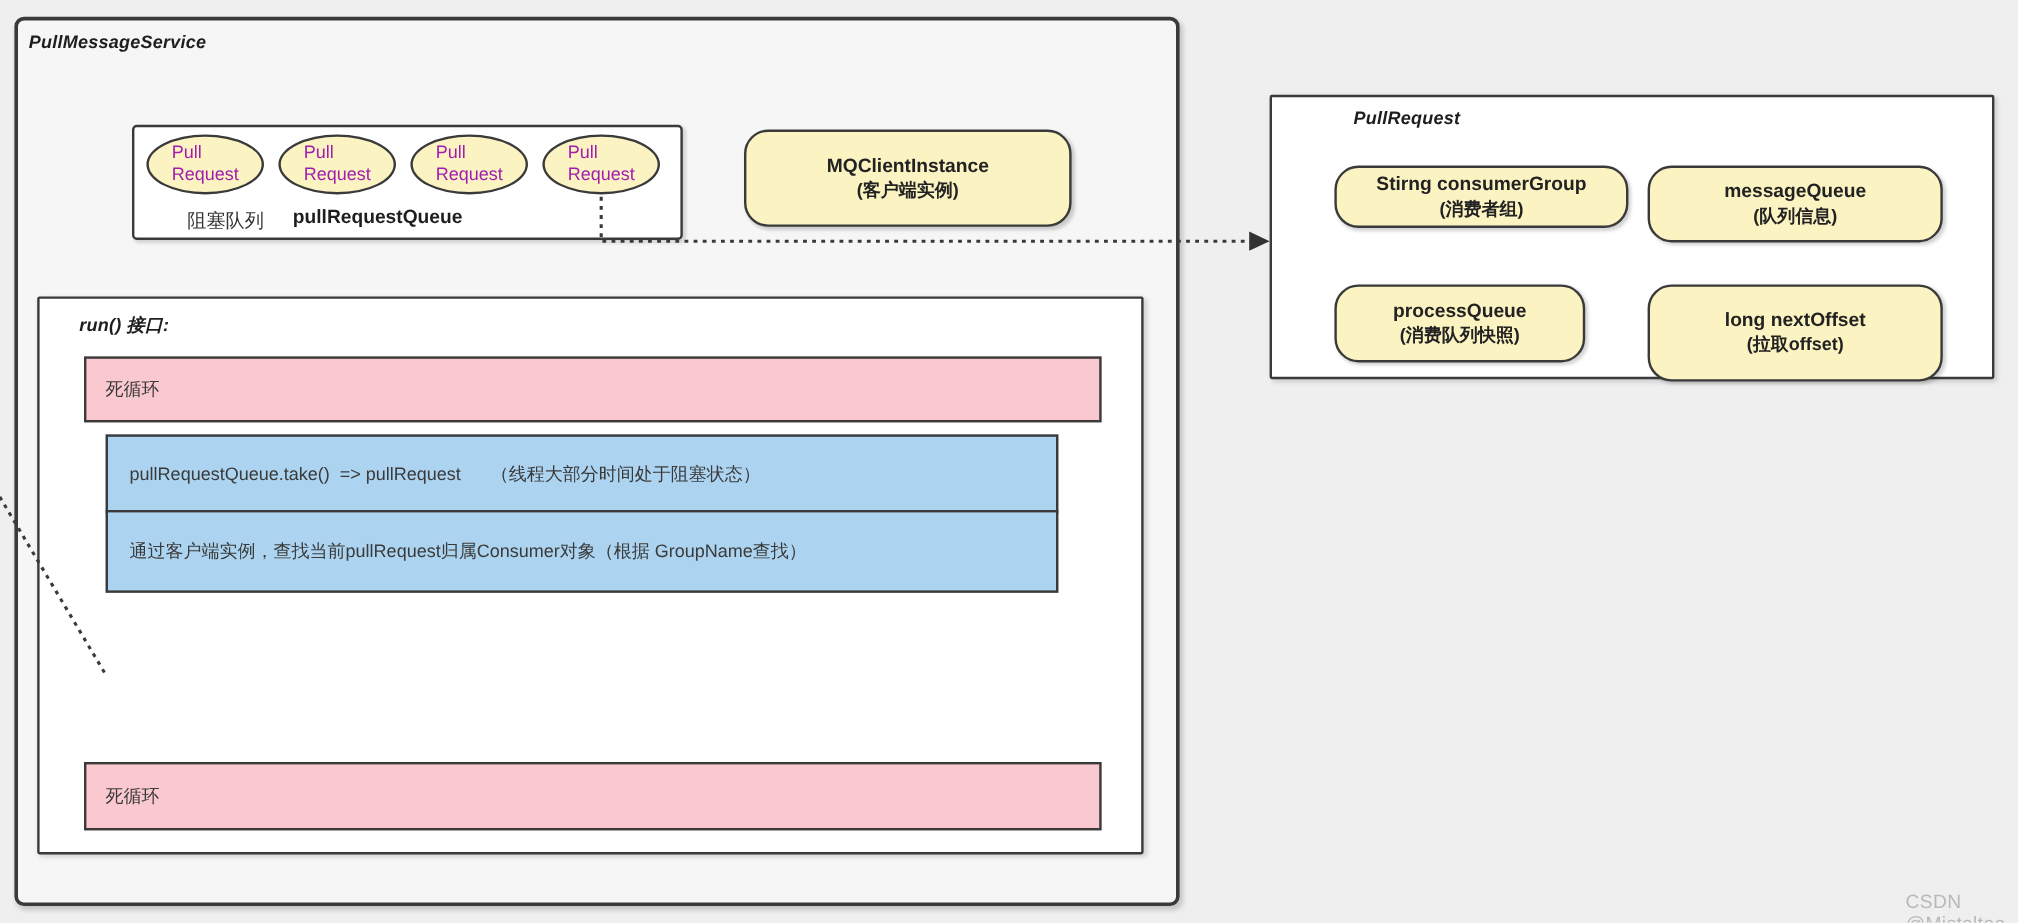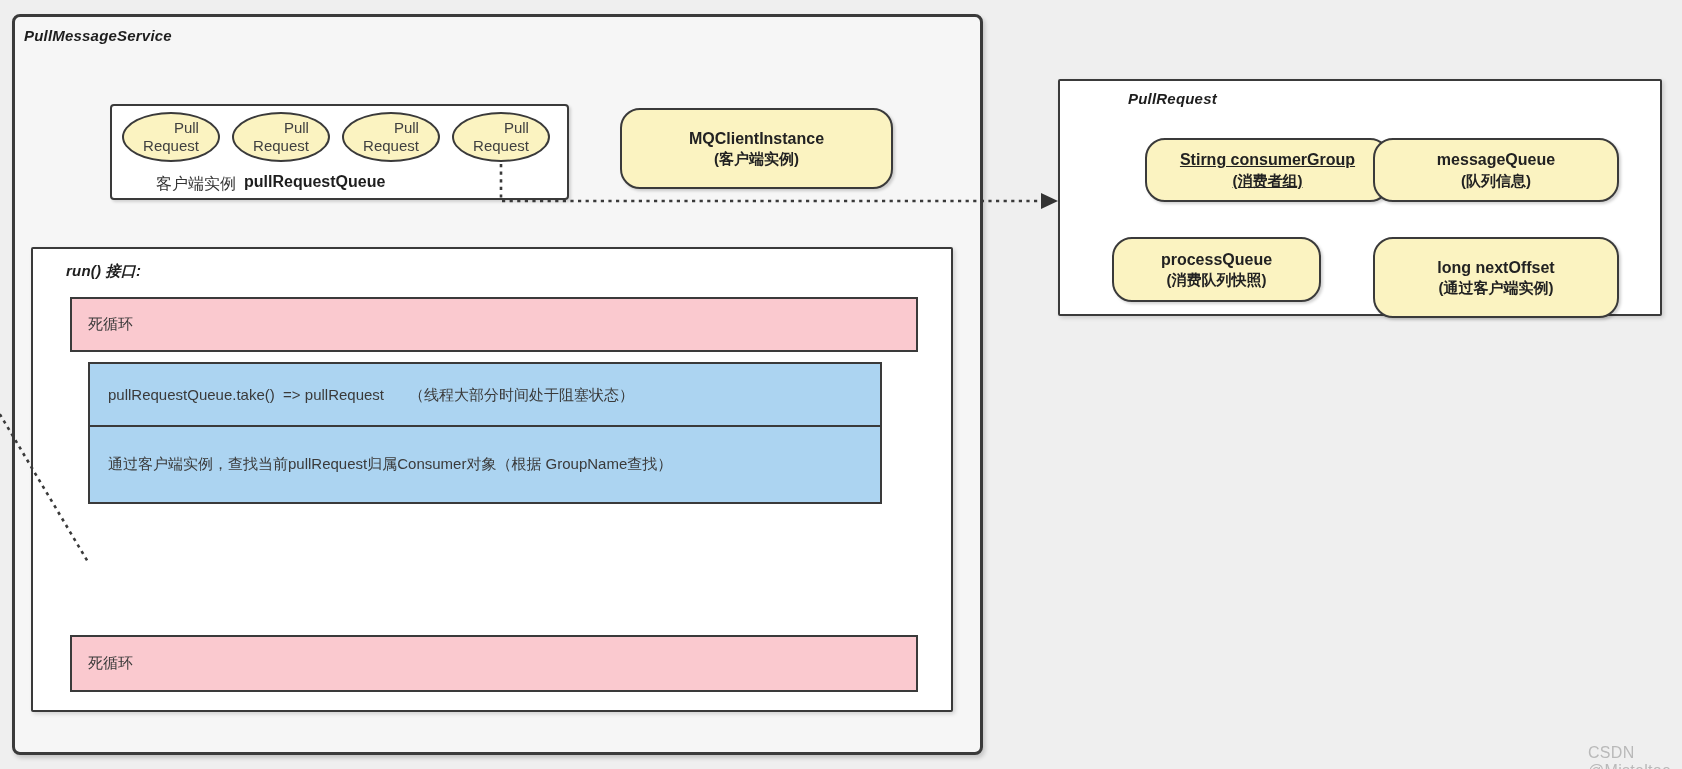--- a/index.html
+++ b/index.html
@@ -38,22 +38,22 @@
     background:var(--white);
     border:2.5px solid var(--border);
     border-radius:4px;
     box-shadow:2px 2px 3px rgba(0,0,0,.15);
   }
   .ellipse{
     top:112px;width:98px;height:50px;
     background:var(--yellow);
     border:2.5px solid var(--border);
     border-radius:50%;
-    display:flex;align-items:center;justify-content:center;text-align:right;
-    font-size:15px;line-height:1.22;color:#404040;
+    display:flex;align-items:center;justify-content:center;text-align:left;
+    font-size:15px;line-height:1.22;color:#a21caf;
     white-space:pre-line;
   }
   .queue-sub-label{font-size:16px;color:#333;}
   .queue-name{font-weight:bold;font-size:16px;color:#1e1e1e;}
 
   
   .yellow-node{
     background:var(--yellow);
     border:2.5px solid var(--border);
     border-radius:20px;
@@ -77,34 +77,34 @@
   .step{
     border:2.5px solid var(--border);
     display:flex;align-items:center;
     font-size:15px;color:#3a3a3a;
     white-space:pre-wrap;
   }
   .step.loop{background:var(--pink);padding-left:16px;text-align:right;}
   .step.action{background:var(--blue);padding-left:18px;}
   .step-loop-top   {left:70px;top:297px;width:848px;height:55px;}
   .step-take       {left:88px;top:362px;width:794px;height:66px;}
-  .step-find       {left:88px;top:425px;width:794px;height:79px;}
+  .step-find       {left:88px;top:425px;width:794px;height:69px;}
   .step-pull       {left:88px;top:523px;width:795px;height:97px;
                     align-items:flex-start;padding:11px 72px 0 18px;line-height:38px;}
   .step-loop-bottom{left:70px;top:635px;width:848px;height:57px;}
 
   
   .pr-box{
     left:1058px;top:79px;width:604px;height:237px;
     background:var(--white);
     border:2.5px solid var(--border);
     border-radius:2px;
     box-shadow:2px 2px 4px rgba(0,0,0,.15);
   }
-  .pr-field-1{left:1145px;top:138px;width:245px;height:64px;text-decoration:underline;}
+  .pr-field-1{left:1112px;top:138px;width:245px;height:52px;}
   .pr-field-2{left:1373px;top:138px;width:246px;height:64px;}
   .pr-field-3{left:1112px;top:237px;width:209px;height:65px;}
   .pr-field-4{left:1373px;top:237px;width:246px;height:81px;}
 
   .watermark{
     left:1546px;top:744px;font-size:16px;color:var(--wm);
     letter-spacing:.3px;
     margin-left:42px;
   }
 
@@ -122,21 +122,21 @@
 
   <div class="abs ellipse" style="left:122px;">Pull
 Request</div>
   <div class="abs ellipse" style="left:232px;">Pull
 Request</div>
   <div class="abs ellipse" style="left:342px;">Pull
 Request</div>
   <div class="abs ellipse" style="left:452px;">Pull
 Request</div>
 
-  <div class="abs queue-sub-label" style="left:156px;top:174px;">客户端实例</div>
+  <div class="abs queue-sub-label" style="left:156px;top:174px;">阻塞队列</div>
   <div class="abs queue-name" style="left:244px;top:173px;">pullRequestQueue</div>
 
   <div class="abs yellow-node mq-box">
     <span class="l1">MQClientInstance</span>
     <span class="l2">(客户端实例)</span>
   </div>
 
   <div class="abs run-box"></div>
   <div class="abs container-title" style="left:66px;top:262px;">run() 接口:</div>
 
@@ -155,21 +155,21 @@
   <div class="abs yellow-node pr-field-2">
     <span class="l1">messageQueue</span>
     <span class="l2">(队列信息)</span>
   </div>
   <div class="abs yellow-node pr-field-3">
     <span class="l1">processQueue</span>
     <span class="l2">(消费队列快照)</span>
   </div>
   <div class="abs yellow-node pr-field-4">
     <span class="l1">long nextOffset</span>
-    <span class="l2">(通过客户端实例)</span>
+    <span class="l2">(拉取offset)</span>
   </div>
 
   <div class="abs watermark">CSDN @Misteltoe</div>
 
   <svg class="overlay" width="1682" height="769" viewBox="0 0 1682 769">
 
     <polyline points="501,164 501,201 1042,201" fill="none" stroke="#3A3A3A" stroke-width="2.6" stroke-dasharray="3.2,4.4"></polyline>
     <polygon points="1041,193 1058,201 1041,209" fill="#333333"></polygon>
 
     <line x1="-8" y1="401" x2="88" y2="562" stroke="#3A3A3A" stroke-width="2.6" stroke-dasharray="3.2,4.4"></line>

